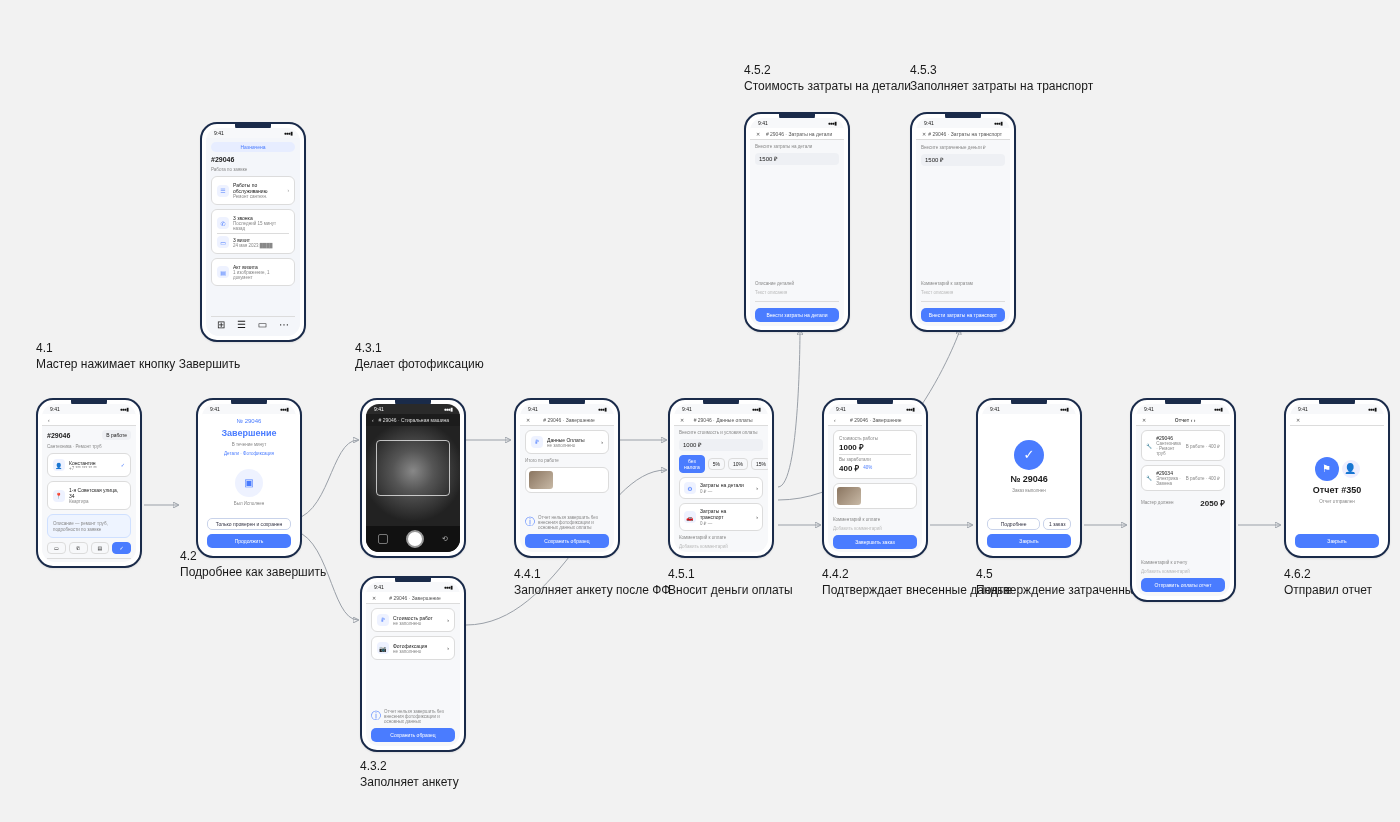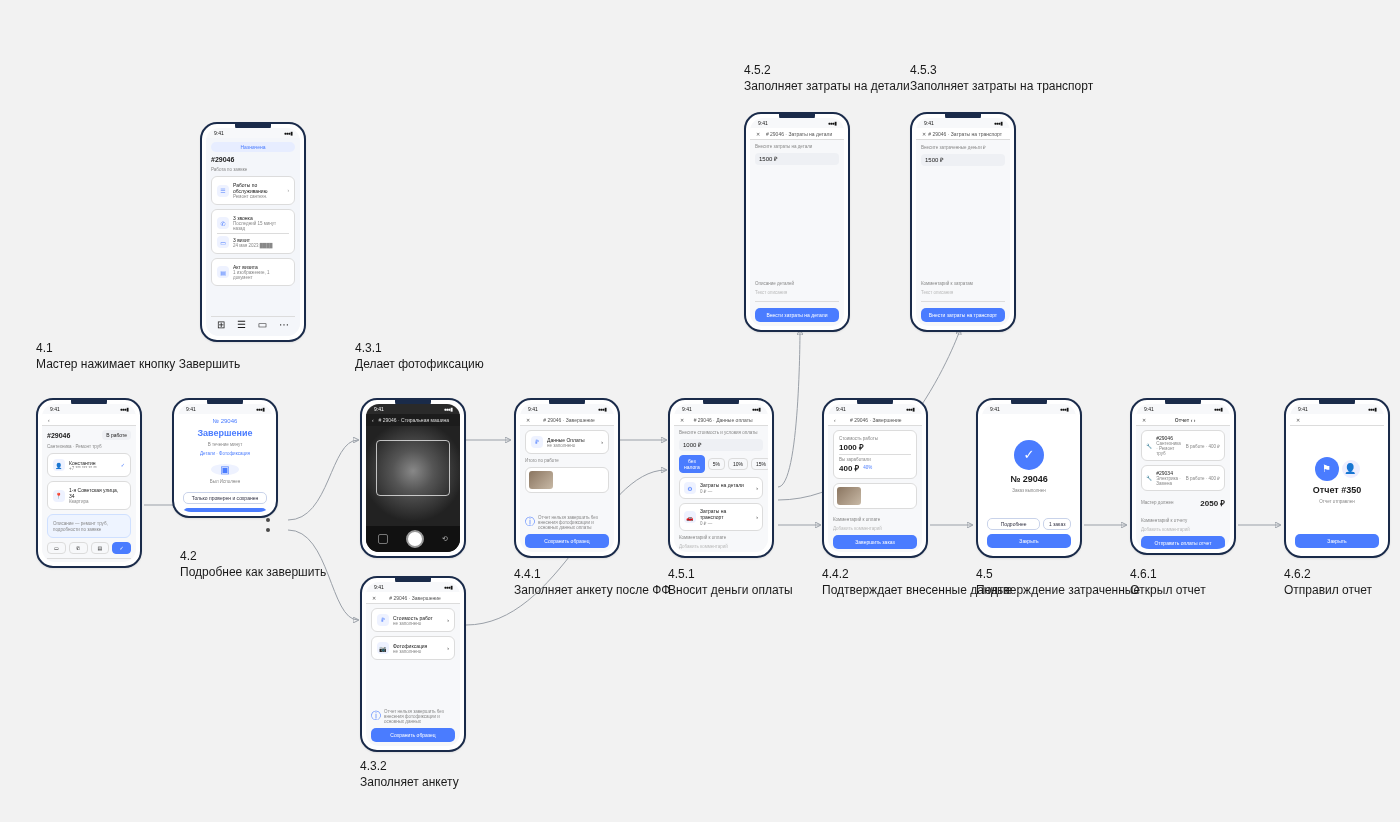--- a/index.html
+++ b/index.html
@@ -133,21 +133,21 @@
 <div class="caption" style="left:514px;top:566px">
   <span class="num">4.4.1</span>
     <span class="txt">Заполняет анкету после ФФ</span>
 </div>
 <div class="caption" style="left:668px;top:566px">
   <span class="num">4.5.1</span>
     <span class="txt">Вносит деньги оплаты</span>
 </div>
 <div class="caption" style="left:744px;top:62px">
   <span class="num">4.5.2</span>
-    <span class="txt">Заполняет затраты на детали</span>
+    <span class="txt">Стоимость затраты на детали</span>
 </div>
 <div class="caption" style="left:910px;top:62px">
   <span class="num">4.5.3</span>
     <span class="txt">Заполняет затраты на транспорт</span>
 </div>
 <div class="caption" style="left:822px;top:566px">
   <span class="num">4.4.2</span>
     <span class="txt">Подтверждает внесенные данные</span>
 </div>
 <div class="caption" style="left:976px;top:566px">
@@ -273,21 +273,21 @@
       <div class="row" style="justify-content:space-around;border-top:1px solid var(--line);padding-top:2px">
         <span>+</span>
           <span>☰</span>
           <span>▭</span>
           <span>⋯</span>
       </div>
     </div>
   </div>
 </div>
 
-<div class="phone" style="left:172px;top:398px;height:120px">
+<div class="phone" style="left:196px;top:398px;height:160px">
   <div class="scr">
     <div class="status">
         <span>9:41</span>
         <span class="dots">●●● ▮</span>
       </div>
     <div class="content" style="align-items:center;text-align:center;background:#fff">
       <div class="hl" style="font-size:6px">№ 29046</div>
       <div style="font-size:9px;font-weight:700;color:var(--blue)">Завершение</div>
       <div class="tiny">В течение минут</div>
       <div class="tiny hl">Детали · Фотофиксация</div>
@@ -566,21 +566,21 @@
             <span>1 заказ</span>
           </div>
       </div>
       <div class="btn" style="width:100%">
           <span>Закрыть</span>
         </div>
     </div>
   </div>
 </div>
 
-<div class="phone" style="left:1130px;top:398px;height:157px">
+<div class="phone" style="left:1130px;top:398px;height:204px">
   <div class="scr">
     <div class="status">
         <span>9:41</span>
         <span class="dots">●●● ▮</span>
       </div>
     <div class="topbar">
         <span>✕</span>
         <span style="font-weight:600">Отчет ‹ ›</span>
         <span></span>
       </div>

